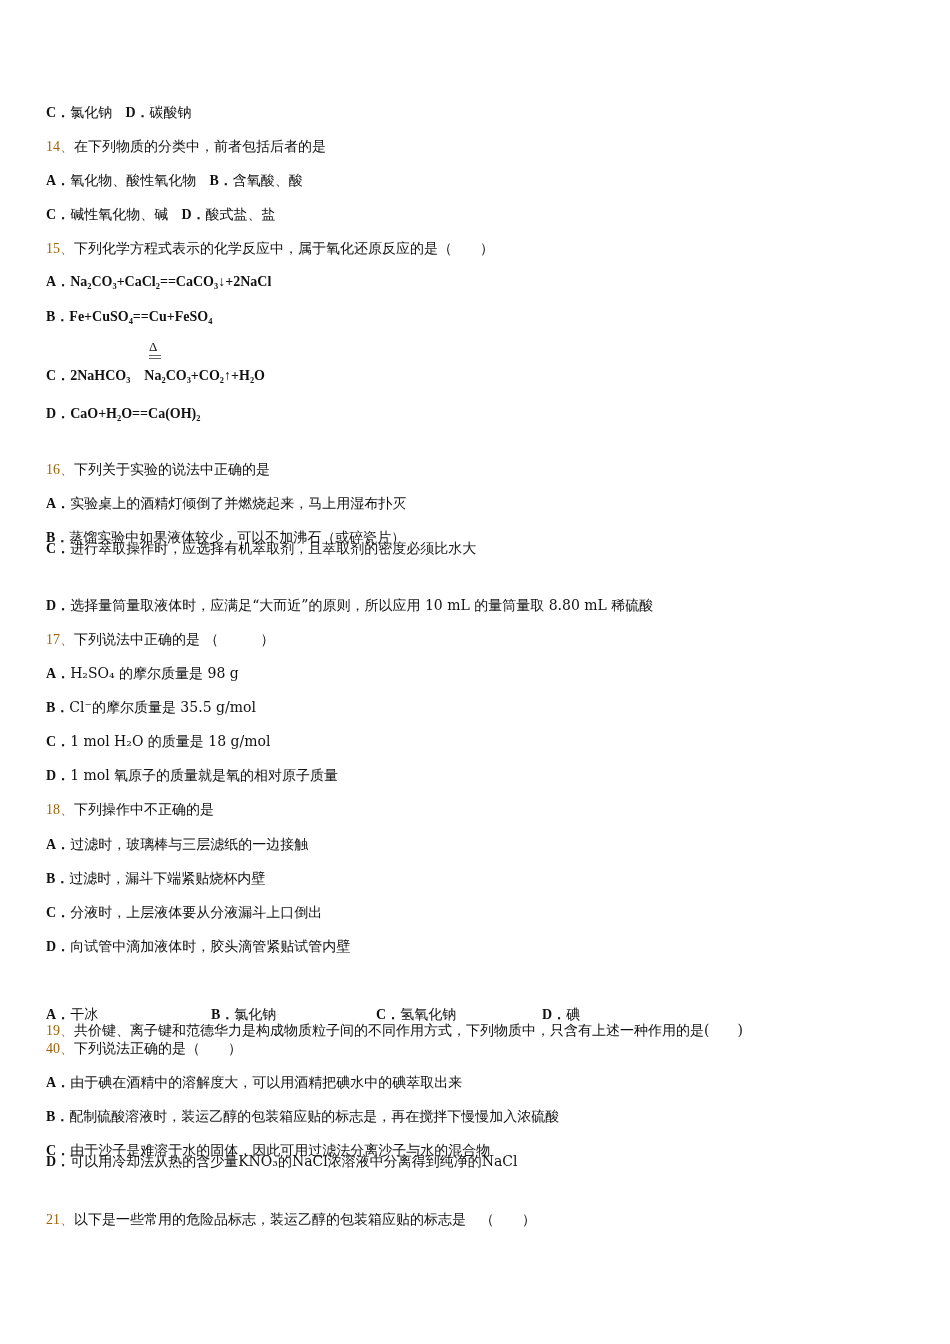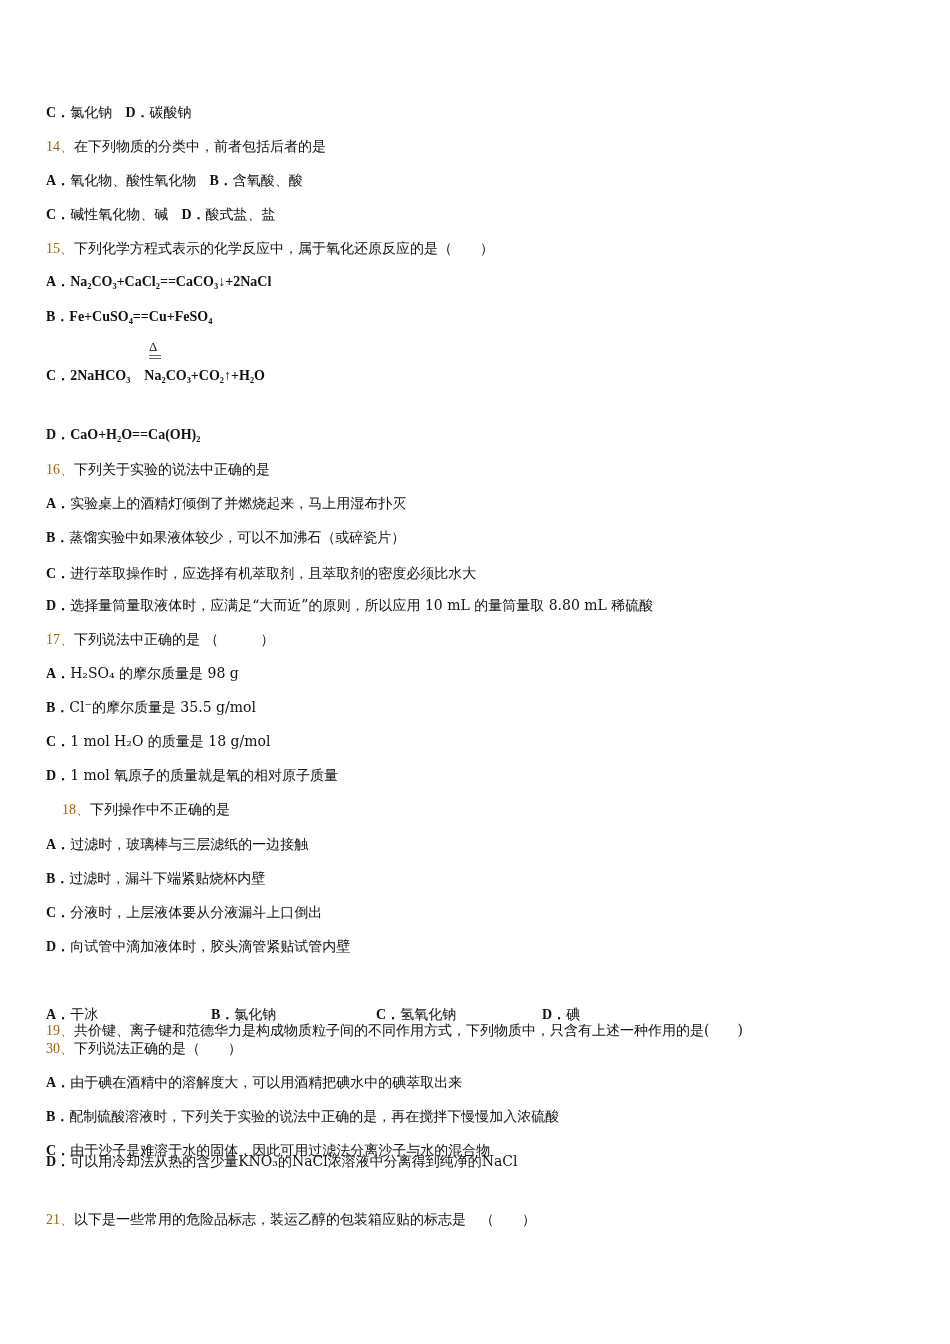--- a/index.html
+++ b/index.html
@@ -41,61 +41,61 @@
 <div class="line chem" style="top:307px;">
   <span class="opt">B．</span><span>Fe+CuSO₄==Cu+FeSO₄</span>
 </div>
 <div class="delta">
   <span>Δ</span>
   <span class="eq"></span>
 </div>
 <div class="line chem" style="top:366px;">
   <span class="opt">C．</span><span>2NaHCO₃</span>&nbsp;&nbsp;&nbsp;&nbsp;<span>Na₂CO₃+CO₂↑+H₂O</span>
 </div>
-<div class="line chem" style="top:425px;">
+<div class="line chem" style="top:404px;">
   <span class="opt">D．</span><span>CaO+H₂O==Ca(OH)₂</span>
 </div>
 
 <div class="line" style="top:459px;">
   <span class="qnum">16、</span><span>下列关于实验的说法中正确的是</span>
 </div>
 <div class="line" style="top:493px;"><span class="opt">A．</span><span>实验桌上的酒精灯倾倒了并燃烧起来，马上用湿布扑灭</span></div>
 <div class="line" style="top:527px;"><span class="opt">B．</span><span>蒸馏实验中如果液体较少，可以不加沸石（或碎瓷片）</span></div>
-<div class="line" style="top:563px;"><span class="opt">C．</span><span>进行萃取操作时，应选择有机萃取剂，且萃取剂的密度必须比水大</span></div>
+<div class="line" style="top:538px;"><span class="opt">C．</span><span>进行萃取操作时，应选择有机萃取剂，且萃取剂的密度必须比水大</span></div>
 <div class="line" style="top:595px;"><span class="opt">D．</span><span>选择量筒量取液体时，应满足“大而近”的原则，所以应用 10 mL 的量筒量取 8.80 mL 稀硫酸</span></div>
 
 <div class="line" style="top:629px;">
   <span class="qnum">17、</span><span>下列说法中正确的是 （　　　）</span>
 </div>
 <div class="line" style="top:663px;"><span class="opt">A．</span><span>H₂SO₄ 的摩尔质量是 98 g</span></div>
 <div class="line" style="top:697px;"><span class="opt">B．</span><span>Cl⁻的摩尔质量是 35.5 g/mol</span></div>
 <div class="line" style="top:731px;"><span class="opt">C．</span><span>1 mol H₂O 的质量是 18 g/mol</span></div>
 <div class="line" style="top:765px;"><span class="opt">D．</span><span>1 mol 氧原子的质量就是氧的相对原子质量</span></div>
 
-<div class="line" style="top:799px;margin-left:16px;">
+<div class="line" style="top:799px;">
   <span class="qnum">18、</span><span>下列操作中不正确的是</span>
 </div>
 <div class="line" style="top:834px;"><span class="opt">A．</span><span>过滤时，玻璃棒与三层滤纸的一边接触</span></div>
 <div class="line" style="top:868px;"><span class="opt">B．</span><span>过滤时，漏斗下端紧贴烧杯内壁</span></div>
 <div class="line" style="top:902px;"><span class="opt">C．</span><span>分液时，上层液体要从分液漏斗上口倒出</span></div>
 <div class="line" style="top:936px;"><span class="opt">D．</span><span>向试管中滴加液体时，胶头滴管紧贴试管内壁</span></div>
 
 <div class="line" style="top:1020px;">
   <span class="qnum">19、</span><span>共价键、离子键和范德华力是构成物质粒子间的不同作用方式，下列物质中，只含有上述一种作用的是(　　)</span>
 </div>
 <div class="line" style="top:1004px; width:700px;">
   <span style="position:absolute; left:0;"><span class="opt">A．</span><span>干冰</span></span>
   <span style="position:absolute; left:165px;"><span class="opt">B．</span><span>氯化钠</span></span>
   <span style="position:absolute; left:330px;"><span class="opt">C．</span><span>氢氧化钠</span></span>
   <span style="position:absolute; left:496px;"><span class="opt">D．</span><span>碘</span></span>
 </div>
 
 <div class="line" style="top:1038px;">
-  <span class="qnum">30、</span><span>下列说法正确的是（　　）</span>
+  <span class="qnum">40、</span><span>下列说法正确的是（　　）</span>
 </div>
 <div class="line" style="top:1072px;"><span class="opt">A．</span><span>由于碘在酒精中的溶解度大，可以用酒精把碘水中的碘萃取出来</span></div>
-<div class="line" style="top:1106px;"><span class="opt">B．</span><span>配制硫酸溶液时，下列关于实验的说法中正确的是，再在搅拌下慢慢加入浓硫酸</span></div>
+<div class="line" style="top:1106px;"><span class="opt">B．</span><span>配制硫酸溶液时，装运乙醇的包装箱应贴的标志是，再在搅拌下慢慢加入浓硫酸</span></div>
 <div class="line" style="top:1140px;"><span class="opt">C．</span><span>由于沙子是难溶于水的固体，因此可用过滤法分离沙子与水的混合物</span></div>
 <div class="line" style="top:1151px;"><span class="opt">D．</span><span>可以用冷却法从热的含少量KNO₃的NaCl浓溶液中分离得到纯净的NaCl</span></div>
 
 <div class="line" style="top:1209px;">
   <span class="qnum">21、</span><span>以下是一些常用的危险品标志，装运乙醇的包装箱应贴的标志是　（　　）</span>
 </div>
 
 </body></html>

